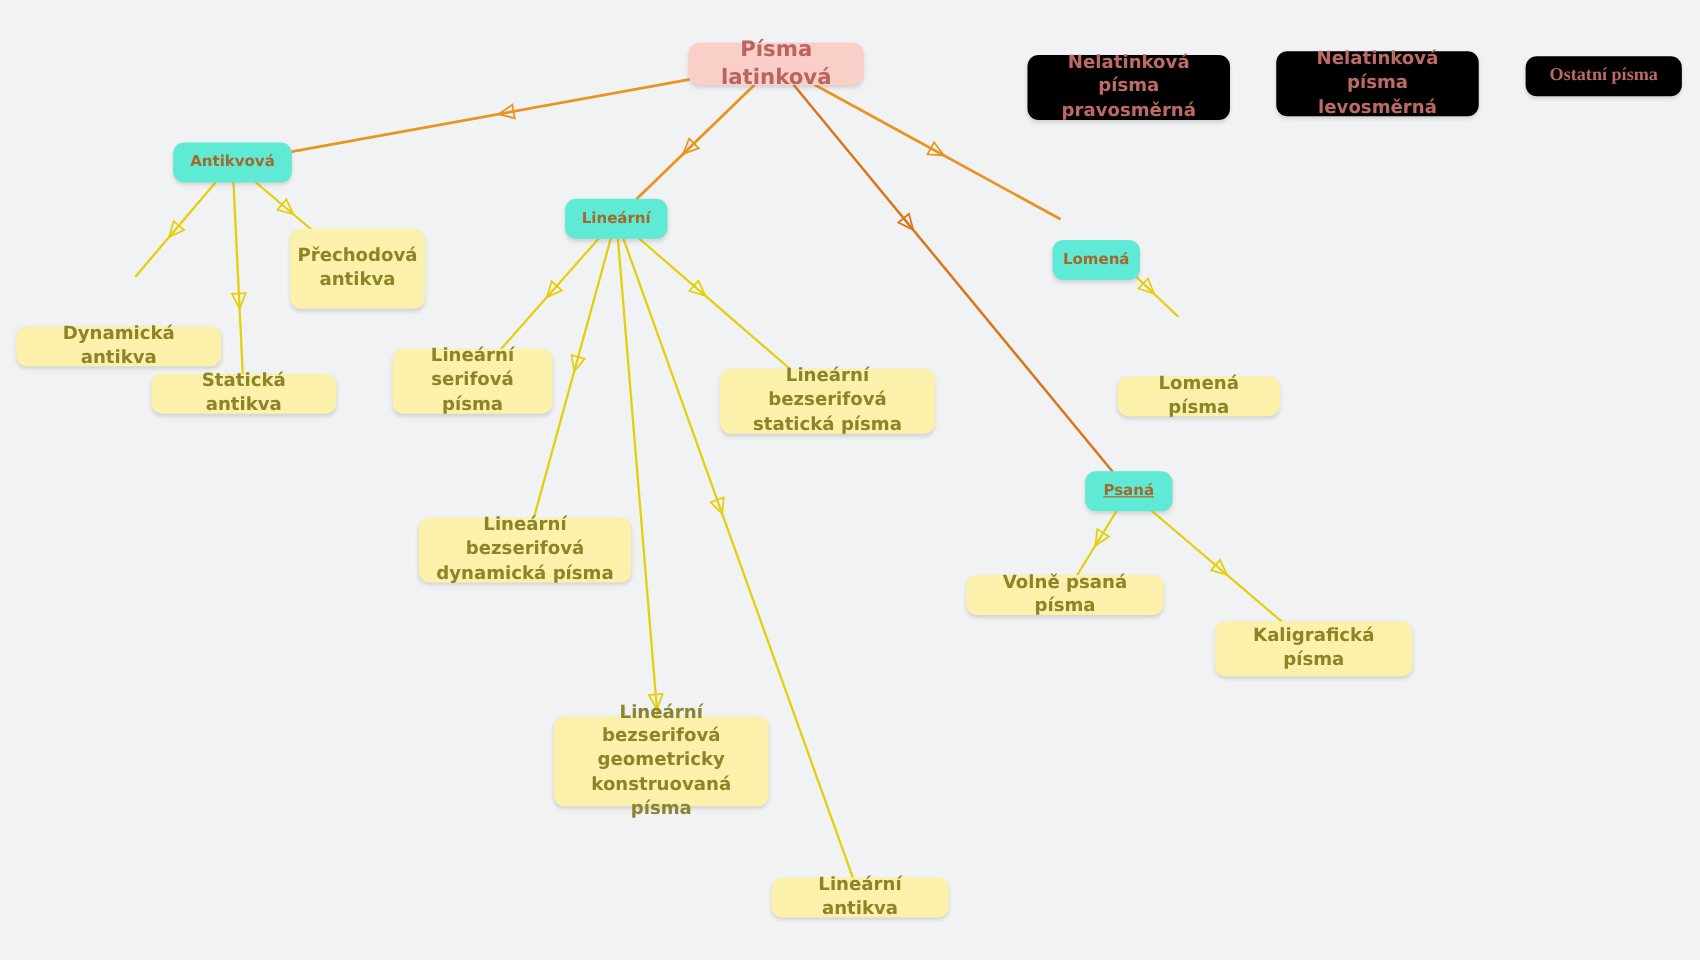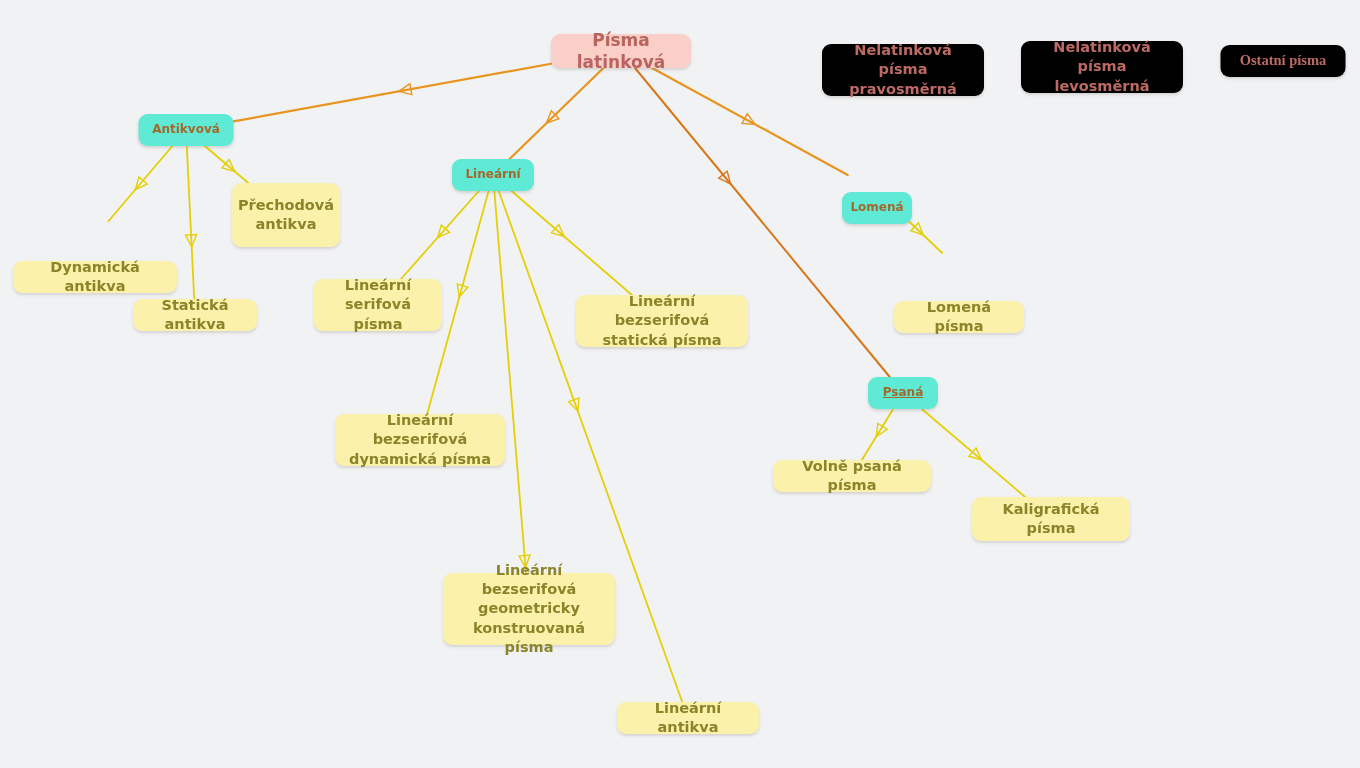--- a/index.html
+++ b/index.html
@@ -130,21 +130,21 @@
       <div class="node standalone" style="left: 903px; top: 70px; width: 162px; height: 52px;">Nelatinková písma
 pravosměrná</div>
       <div class="node standalone" style="left: 1102px; top: 67px; width: 162px; height: 52px;">Nelatinková písma
 levosměrná</div>
       <div class="node standalone" style="left: 1283px; top: 61px; width: 125px; height: 32px; font-family: Liberation Serif, serif;">Ostatní písma</div>
       <div class="node branch" style="left: 186px; top: 130px; width: 95px; height: 32px;">Antikvová</div>
       <div class="node branch" style="left: 493px; top: 175px; width: 82px; height: 32px;">Lineární</div>
       <div class="node branch" style="left: 877px; top: 191px; width: 70px; height: 32px; margin-top: 17px;">Lomená</div>
       <div class="node branch" style="left: 903px; top: 393px; width: 70px; height: 32px; text-decoration: underline;">Psaná</div>
       <div class="node leaf" style="left: 95px; top: 237px; width: 164px; height: 32px; margin-top: 40px;">Dynamická antikva</div>
-      <div class="node leaf" style="left: 195px; top: 315px; width: 124px; height: 32px;">Statická antikva</div>
+      <div class="node leaf" style="left: 195px; top: 315px; width: 148px; height: 32px;">Statická antikva</div>
       <div class="node leaf" style="left: 286px; top: 215px; width: 108px; height: 64px;">Přechodová
 antikva</div>
       <div class="node leaf" style="left: 378px; top: 305px; width: 128px; height: 52px;">Lineární
 serifová písma</div>
       <div class="node leaf" style="left: 420px; top: 440px; width: 170px; height: 52px;">Lineární bezserifová
 dynamická písma</div>
       <div class="node leaf" style="left: 529px; top: 609px; width: 172px; height: 72px;">Lineární bezserifová
 geometricky
 konstruovaná písma</div>
       <div class="node leaf" style="left: 688px; top: 718px; width: 142px; height: 32px;">Lineární antikva</div>

